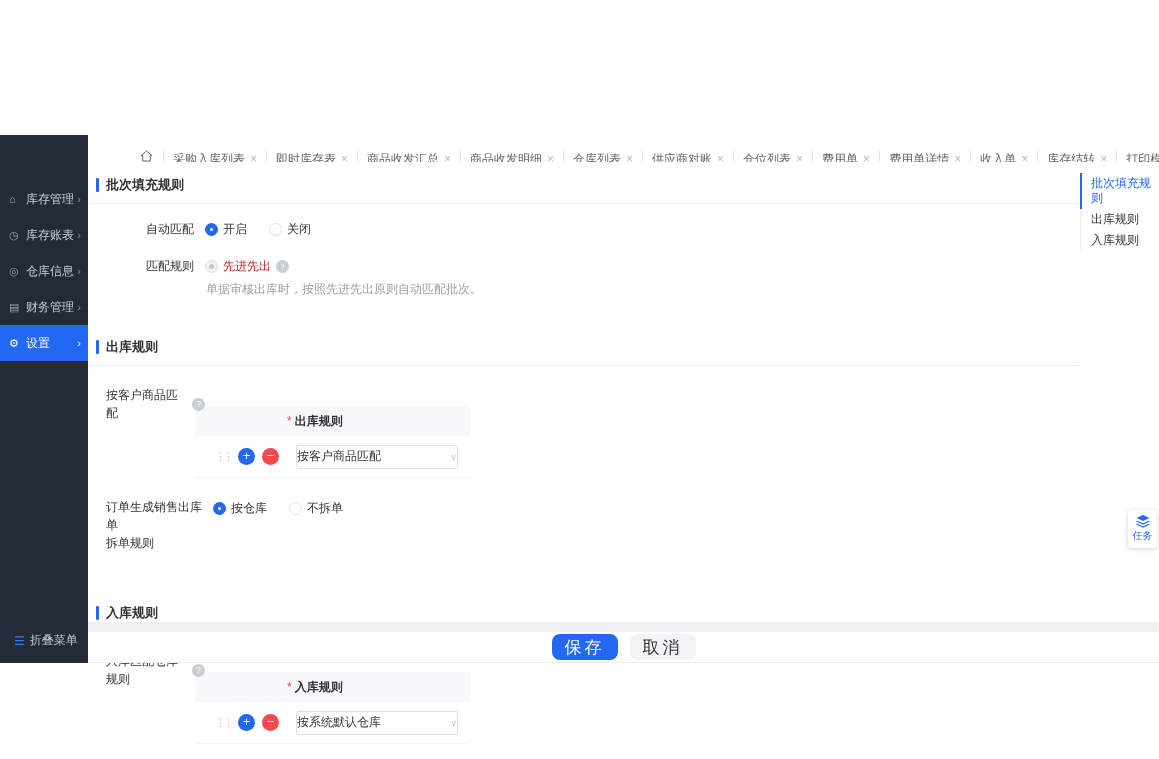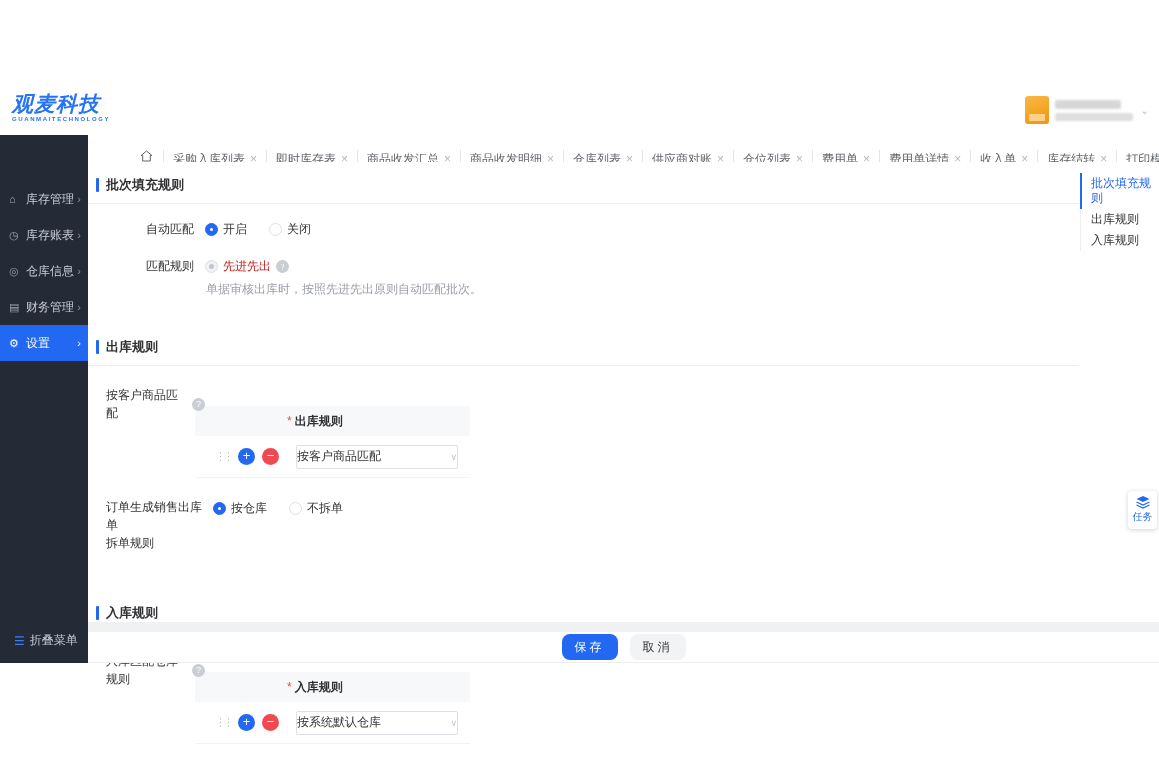--- a/index.html
+++ b/index.html
@@ -74,47 +74,33 @@
   .match-row .form-label.left { padding-top:8px; display:flex; align-items:center; gap:4px; }
 
   
   .anchor-nav { position:absolute; top:11px; right:0; width:79px; font-size:12px; border-left:1px solid #eceef1; }
   .anchor-item { padding:3px 4px 3px 9px; color:#333; cursor:pointer; border-left:2px solid transparent; margin-left:-1px; line-height:15px; }
   .anchor-item.active { color:#2268f2; border-left-color:#2268f2; }
 
   
   .gray-strip { position:absolute; left:88px; top:622px; width:1071px; height:10px; background:#f0f1f3; }
   .footer { position:absolute; left:88px; top:632px; width:1071px; height:31px; background:#fff; border-bottom:1px solid #ededee; display:flex; align-items:center; justify-content:center; gap:12px; }
-  .btn { height:26px; padding:0 13px; font-size:12px; letter-spacing:3px; border:none; border-radius:8px; cursor:pointer; font-family:inherit; }
+  .btn { height:26px; padding:0 13px; font-size:17px; letter-spacing:3px; border:none; border-radius:8px; cursor:pointer; font-family:inherit; }
   .btn-primary { background:#2268f2; color:#fff; }
   .btn-plain { background:#f2f3f5; color:#333; }
 
   
-  .task-fab { position:absolute; right:2px; top:491px; width:29px; height:38px; background:#fff; border-radius:4px; box-shadow:0 1px 5px rgba(0,0,0,.18); display:flex; flex-direction:column; align-items:center; justify-content:center; gap:1px; cursor:pointer; }
+  .task-fab { position:absolute; right:2px; top:510px; width:29px; height:38px; background:#fff; border-radius:4px; box-shadow:0 1px 5px rgba(0,0,0,.18); display:flex; flex-direction:column; align-items:center; justify-content:center; gap:1px; cursor:pointer; }
   .task-label { font-size:10px; color:#2268f2; }
 </style>
 </head>
 <body>
 
 <div class="stage">
 
-  <div class="app-header">
-    <div class="logo">
-      <div class="logo-title">观麦科技</div>
-      <div class="logo-sub">GUANMAITECHNOLOGY</div>
-    </div>
-    <div class="user-chip">
-      <div class="avatar"></div>
-      <div class="user-lines">
-        <div class="blur-bar b1"></div>
-        <div class="blur-bar b2"></div>
-      </div>
-      <span class="user-caret">⌄</span>
-    </div>
-  </div>
 
   <div class="sidebar">
     <div class="side-item">
       <i class="s-icon">⌂</i>
       <span class="s-label">库存管理</span>
       <span class="s-arrow">›</span>
     </div>
     <div class="side-item">
       <i class="s-icon">◷</i>
       <span class="s-label">库存账表</span>

